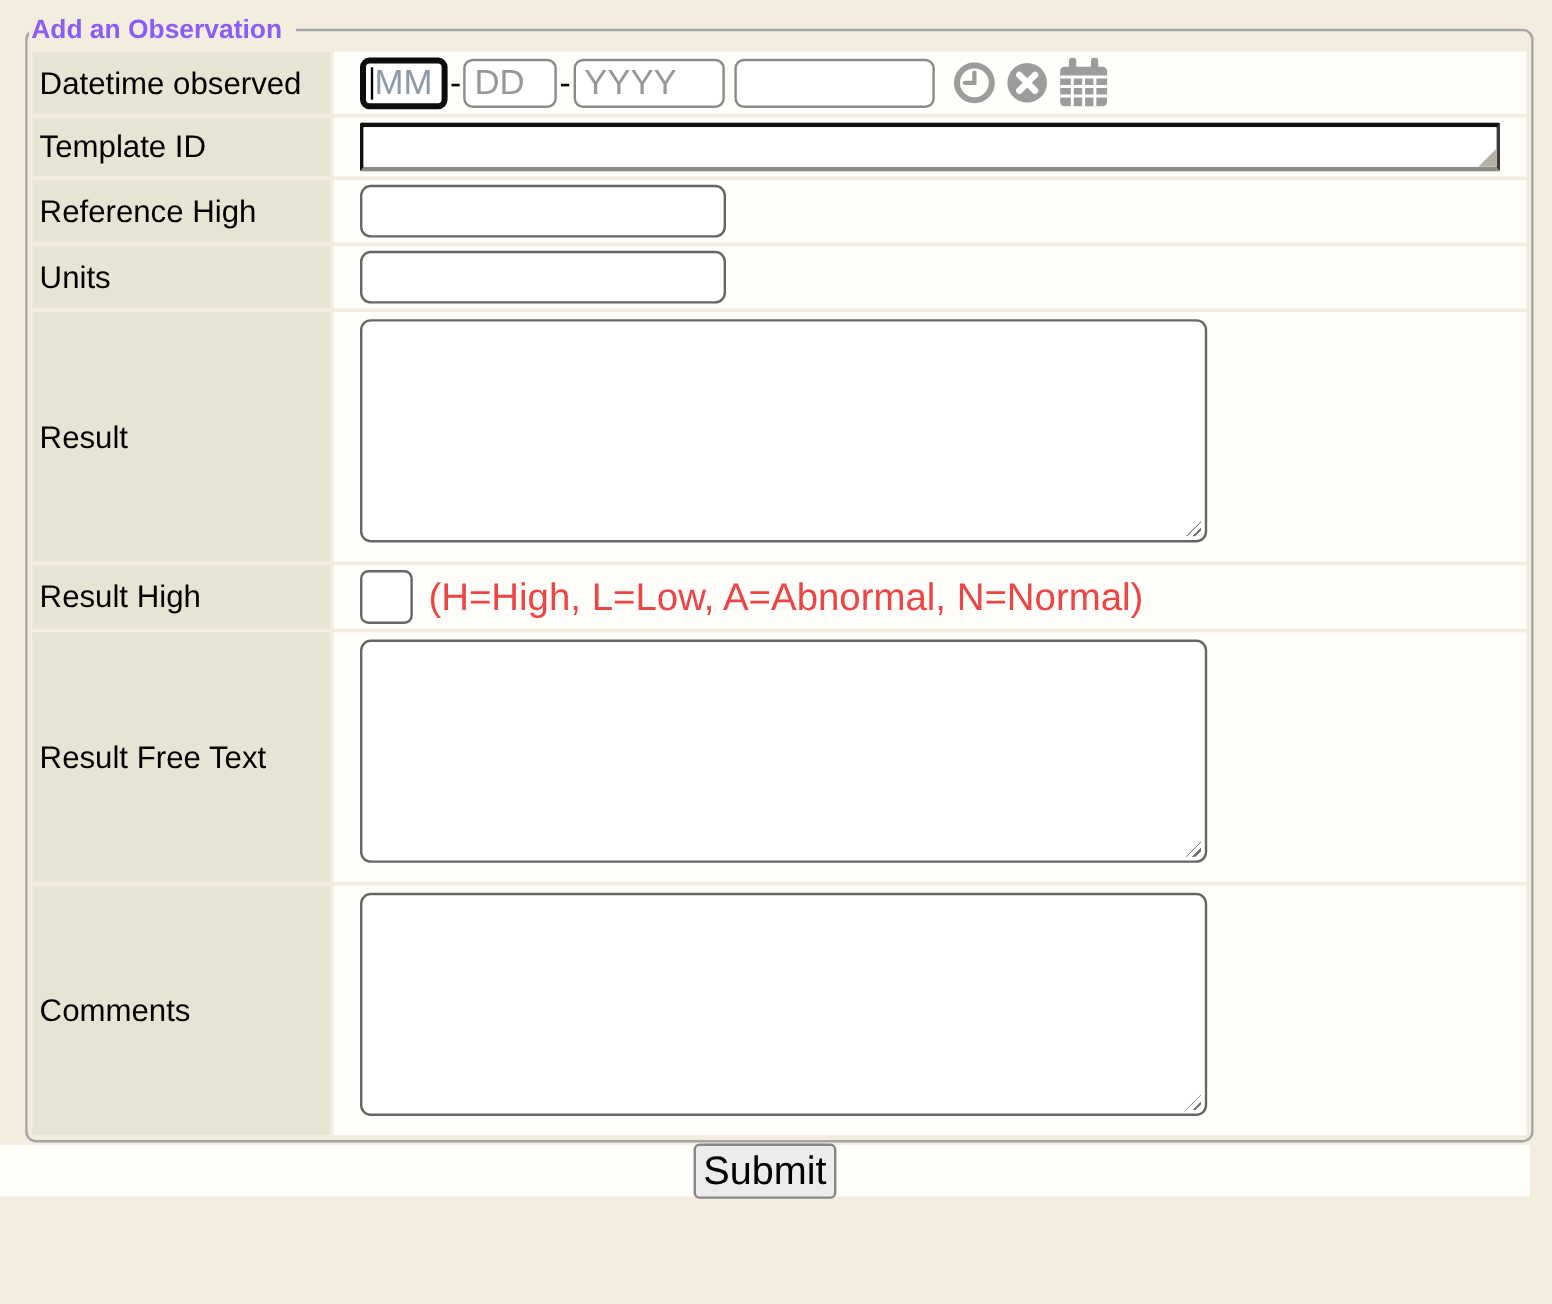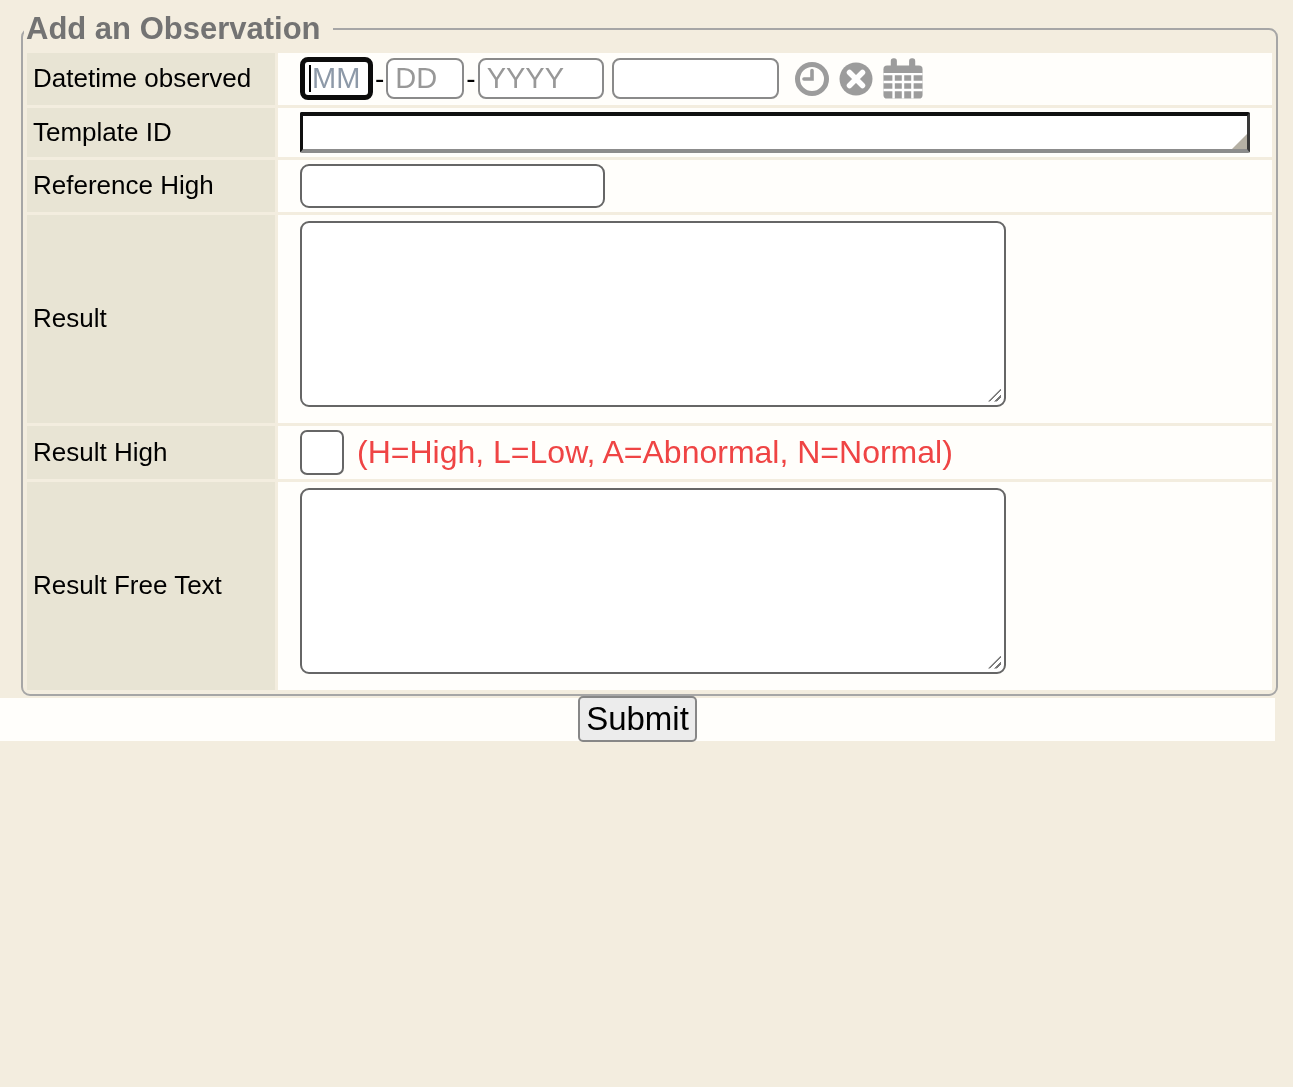--- a/index.html
+++ b/index.html
@@ -10,22 +10,22 @@
     font-family: "Liberation Sans", sans-serif;
     overflow: hidden;
   }
   fieldset.obs-fieldset {
     margin: 13px 15px 0 21px;
     border: 2px solid #a6a6a6;
     border-radius: 9px;
     padding: 4px 1px 1px 1px;
   }
   legend.obs-legend {
-    color: #737373;
-    font-size: 31px;
+    color: #8b5cf6;
+    font-size: 22px;
     font-weight: bold;
     padding: 0 12px 0 2px;
     margin-left: 0;
     line-height: 1.05;
   }
   table.obs-table {
     width: 100%;
     border-collapse: separate;
     border-spacing: 3px;
   }
@@ -220,20 +220,26 @@
       </td>
     </tr>
 
     <tr>
       <td class="lbl">Reference High</td>
       <td class="val">
         <input class="box" type="text" value="" style="">
       </td>
     </tr>
 
+    <tr>
+      <td class="lbl">Units</td>
+      <td class="val">
+        <input class="box" type="text" value="" style="">
+      </td>
+    </tr>
 
     <tr>
       <td class="lbl">Result</td>
       <td class="val">
         <span class="ta-wrap">
           <textarea class="big" style=""></textarea>
           <span class="grip"></span>
         </span>
       </td>
     </tr>
@@ -251,20 +257,29 @@
     <tr>
       <td class="lbl">Result Free Text</td>
       <td class="val">
         <span class="ta-wrap">
           <textarea class="big" style=""></textarea>
           <span class="grip"></span>
         </span>
       </td>
     </tr>
 
+    <tr>
+      <td class="lbl">Comments</td>
+      <td class="val">
+        <span class="ta-wrap">
+          <textarea class="big" style=""></textarea>
+          <span class="grip"></span>
+        </span>
+      </td>
+    </tr>
 
   </tbody>
     </table>
 </fieldset>
 
 <div class="submit-bar">
   <button class="submit" type="submit">Submit</button>
 </div>
 
 </body></html>

